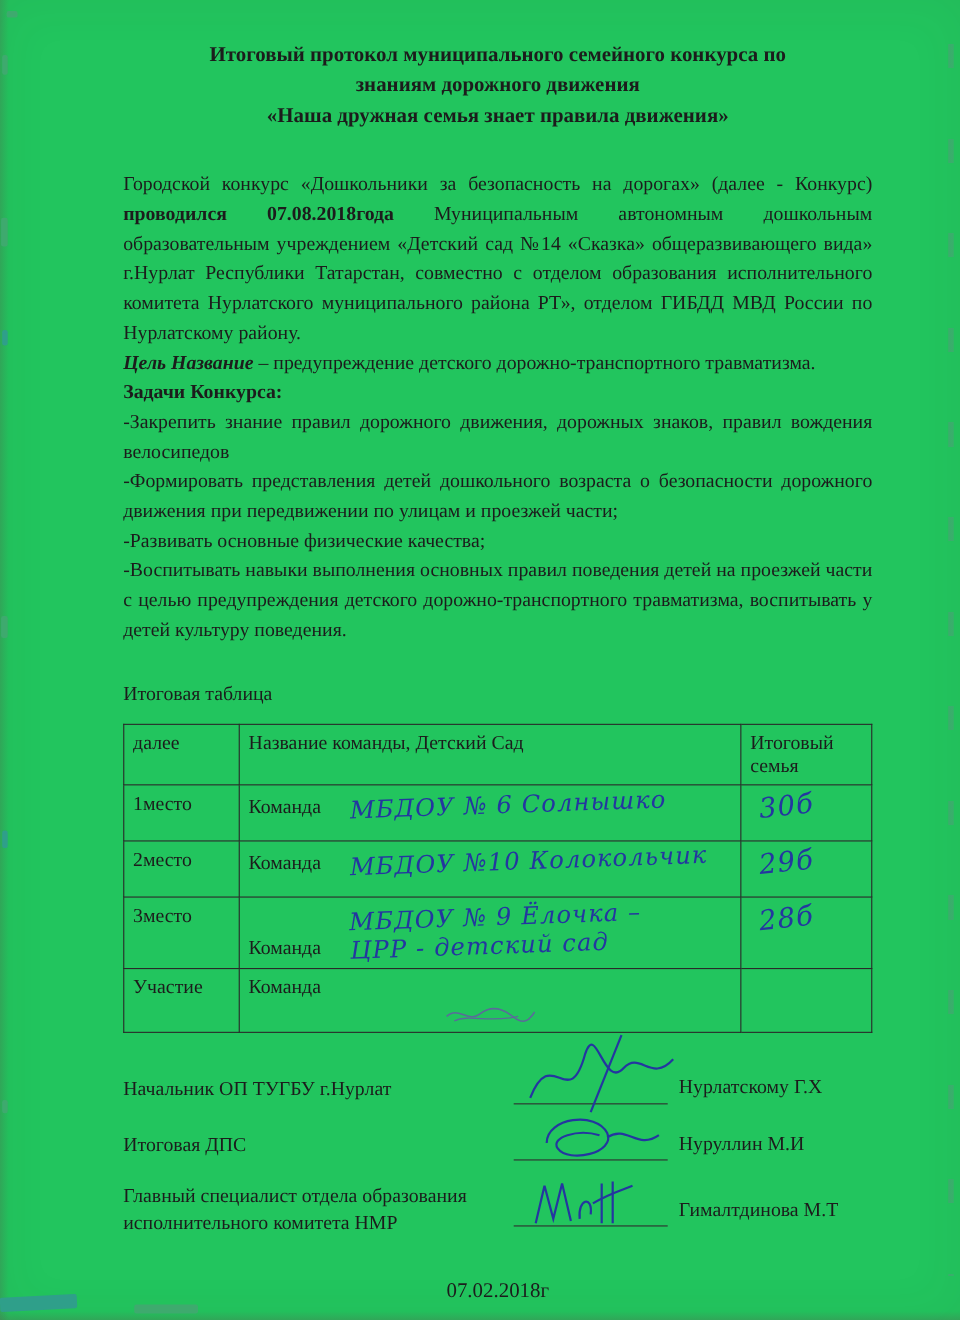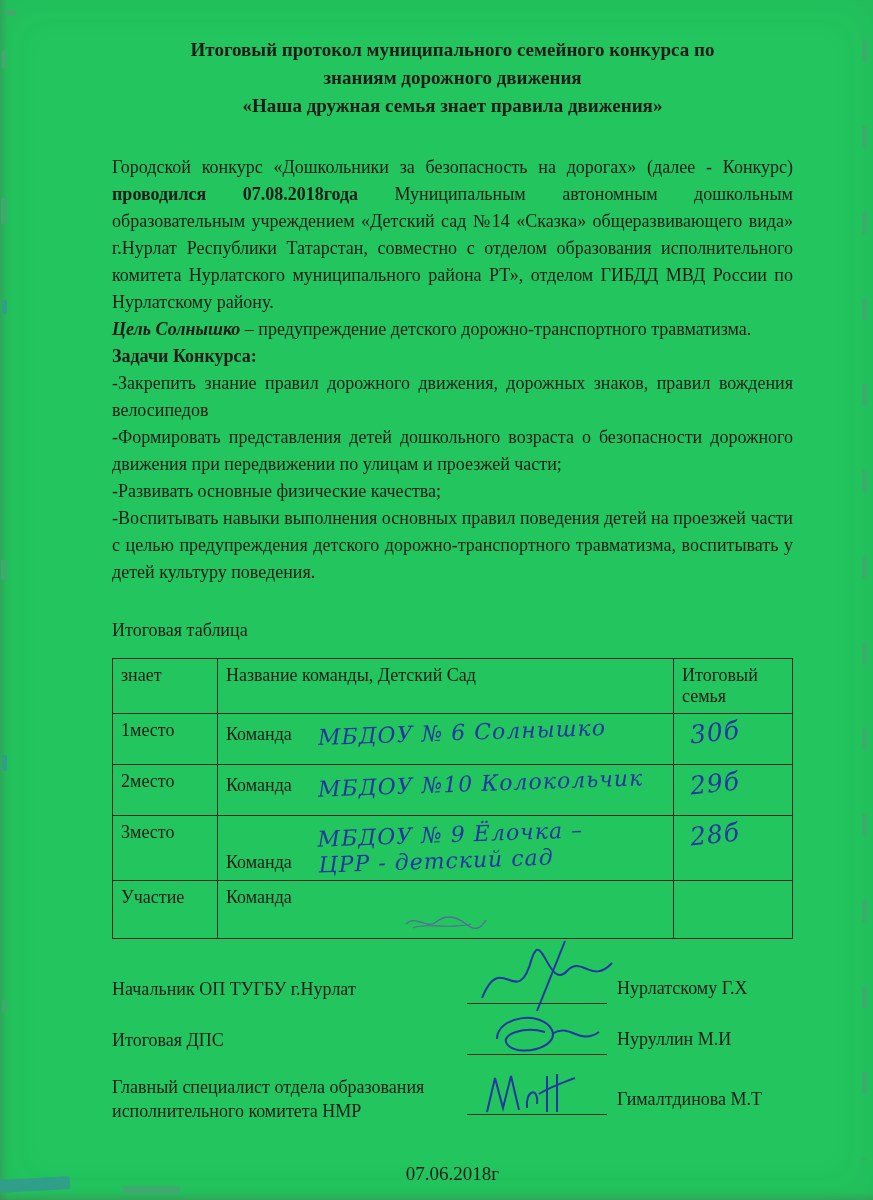--- a/index.html
+++ b/index.html
@@ -142,36 +142,36 @@
   <div class="content">
 
     <div class="title">
       <div>Итоговый протокол муниципального семейного конкурса по</div>
       <div>знаниям  дорожного движения</div>
       <div>«Наша дружная семья знает правила движения»</div>
     </div>
 
     <p class="body intro"><span>Городской конкурс «Дошкольники за безопасность на дорогах» (далее - Конкурс) </span><b>проводился 07.08.2018года</b><span>   Муниципальным автономным дошкольным образовательным учреждением «Детский сад №14 «Сказка» общеразвивающего вида» г.Нурлат Республики Татарстан, совместно с отделом образования исполнительного комитета Нурлатского муниципального района РТ», отделом ГИБДД МВД России по Нурлатскому району.</span></p>
 
-    <p class="body goal"><span class="goal-label">Цель Солнышко</span><span> – предупреждение детского дорожно-транспортного травматизма.</span></p>
+    <p class="body goal"><span class="goal-label">Цель Название</span><span> – предупреждение детского дорожно-транспортного травматизма.</span></p>
 
     <div class="tasks-block">
       <p class="tasks-heading">Задачи Конкурса:</p>
       <p class="body task">-Закрепить знание правил дорожного движения, дорожных знаков, правил вождения велосипедов</p>
       <p class="body task">-Формировать представления детей дошкольного возраста о безопасности дорожного движения при передвижении по улицам и проезжей части;</p>
       <p class="body task">-Развивать основные физические качества;</p>
       <p class="body task">-Воспитывать навыки выполнения основных правил поведения детей на проезжей части с целью предупреждения детского дорожно-транспортного травматизма, воспитывать у детей культуру поведения.</p>
     </div>
 
     <div class="table-caption">Итоговая таблица</div>
 
     <table class="results">
       <tbody>
           <tr>
-        <th class="col-place">знает</th>
+        <th class="col-place">далее</th>
         <th class="col-team">Название команды, Детский Сад</th>
         <th class="col-score">Итоговый семья</th>
       </tr>
       <tr>
         <td class="place-cell">1место</td>
         <td class="team-cell"><span class="team-label">Команда</span><span class="handwriting">МБДОУ № 6  Солнышко</span></td>
         <td class="score-cell"><span class="handwriting">30б</span></td>
       </tr>
       <tr>
         <td class="place-cell">2место</td>
@@ -230,16 +230,16 @@
             <path d="M60 44 C 58 26, 72 22, 70 40" fill="none" stroke="#2436a0" stroke-width="2"></path>
             <path d="M80 12 L 80 48 M 90 10 L 90 48" fill="none" stroke="#2436a0" stroke-width="2"></path>
             <path d="M72 30 C 85 22, 98 18, 108 14" fill="none" stroke="#2436a0" stroke-width="2"></path>
           </svg>
         </div>
         <div class="sig-name">Гималтдинова М.Т</div>
       </div>
 
     </div>
 
-    <div class="doc-date">07.06.2018г</div>
+    <div class="doc-date">07.02.2018г</div>
 
   </div>
 </div>
 
 </body></html>

